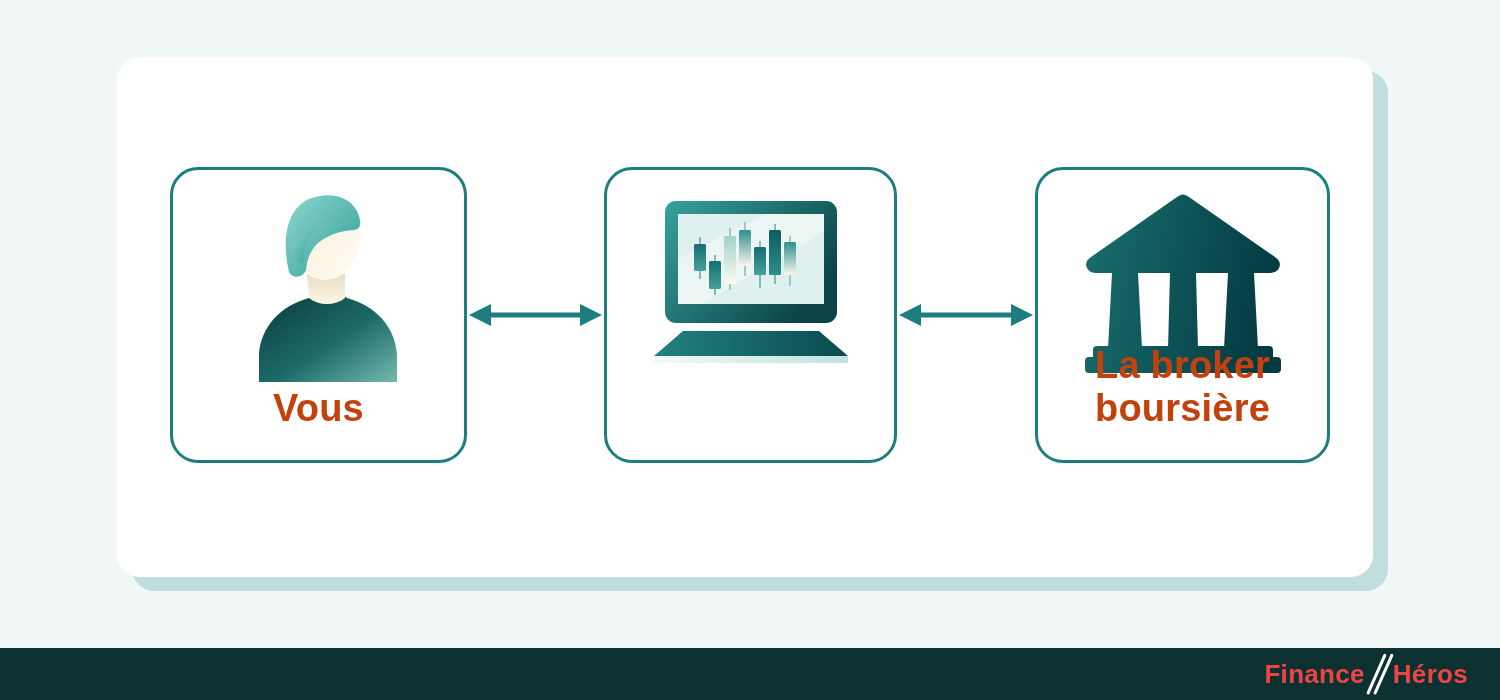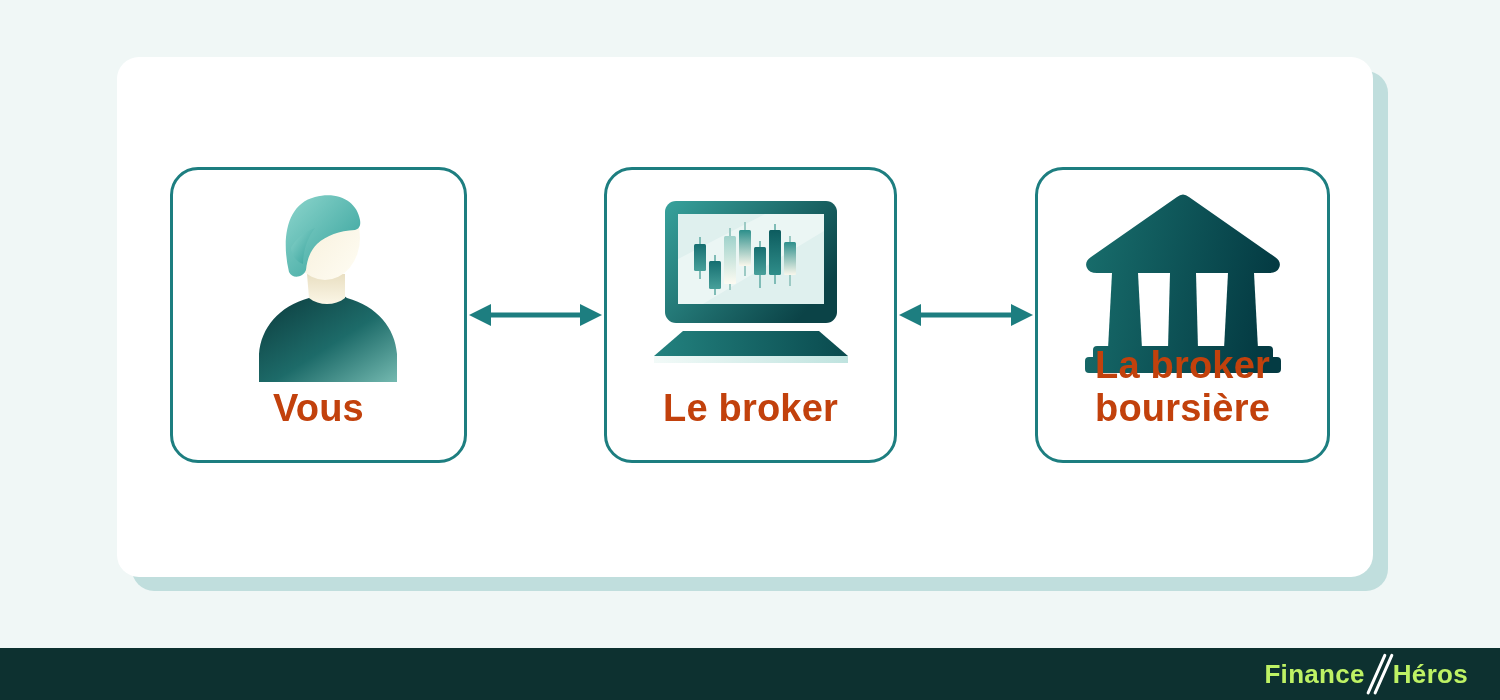--- a/index.html
+++ b/index.html
@@ -32,21 +32,21 @@
   }
   .arrow{position:absolute;top:300px;height:30px;}
   .arrow-1{left:468px;width:135px;}
   .arrow-2{left:898px;width:136px;}
   .footer{
     position:absolute;left:0;bottom:0;width:1500px;height:52px;
     background:#0d3130;
   }
   .logo{
     position:absolute;right:32px;top:0;height:52px;
-    display:flex;align-items:center;color:#bef264;
+    display:flex;align-items:center;color:#ef4444;
     font-size:26px;font-weight:600;letter-spacing:0.3px;
   }
   .slashes{
     position:relative;width:18px;height:46px;margin:0 4px 0 6px;
     flex:0 0 auto;
   }
   .slashes i{
     position:absolute;top:1px;width:2.5px;height:44px;background:#ffffff;
     transform:rotate(24deg);border-radius:2px;
   }
@@ -153,21 +153,20 @@
         <rect x="131" y="27" width="2" height="60" fill="#7fbcb6"></rect>
         <rect x="126" y="33" width="12" height="45" rx="1.5" fill="url(#candleDark)"></rect>
         <rect x="146" y="39" width="2" height="50" fill="#9ccac4"></rect>
         <rect x="141" y="45" width="12" height="33" rx="1.5" fill="url(#candleFade)"></rect>
       </g>
 
       <polygon points="40,134 176,134 205,159 11,159" fill="url(#baseGrad)"></polygon>
       <polygon points="11,159 205,159 205,166 11,166" fill="url(#stripGrad)"></polygon>
     </svg>
   </div>
-  <div class="node-label">Le broker</div>
 </div>
 
 <svg class="arrow arrow-2" viewBox="0 0 136 30" aria-hidden="true">
   <line x1="14" y1="15" x2="122" y2="15" stroke="#1d7e80" stroke-width="5"></line>
   <polygon points="1,15 23,4 23,26" fill="#1d7e80"></polygon>
   <polygon points="135,15 113,4 113,26" fill="#1d7e80"></polygon>
 </svg>
 
 <div class="node node-place">
   <div class="node-icon">

